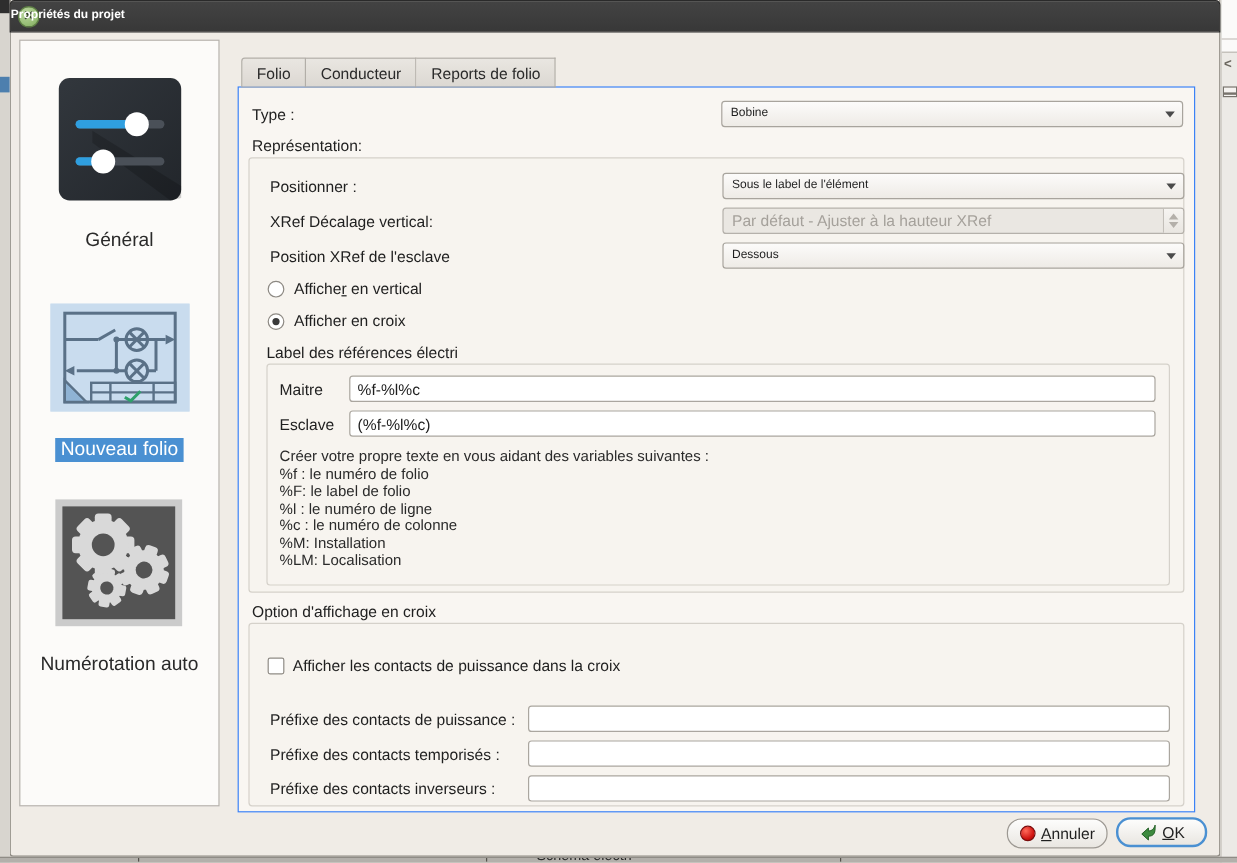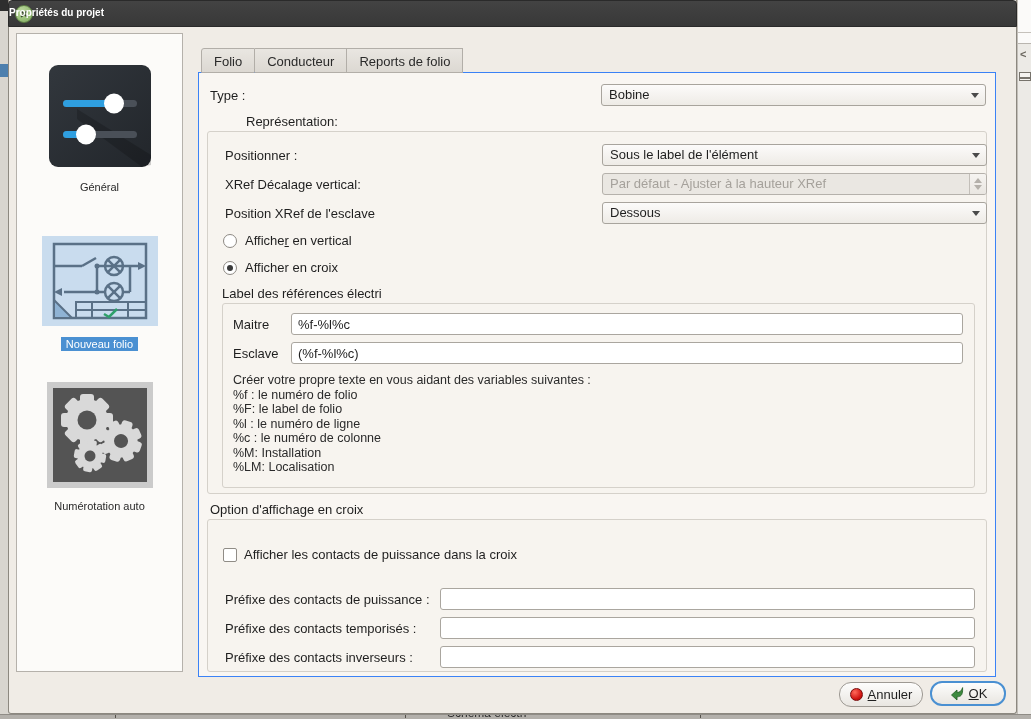--- a/index.html
+++ b/index.html
@@ -23,37 +23,37 @@
 
   
   .dialog { position:absolute; left:8px; top:0; width:1009px; height:714px; background:#f0ece6; border:1px solid #8c8880; border-top:none; border-radius:0 0 3px 3px; }
   .titlebar { position:absolute; left:-1px; top:0; width:1009px; height:27px; background:linear-gradient(#434343,#383838); border-radius:4px 4px 0 0; border:1px solid #2a2a2a; }
   .title-text { position:absolute; left:0; right:0; top:6px; color:#ffffff; font-weight:bold; font-size:10px; }
   .close-btn { position:absolute; left:6px; top:4px; width:18px; height:18px; border-radius:50%; background:radial-gradient(circle at 35% 30%, #bcd8a0, #98bf77 60%, #7ea55e); border:1px solid #5e7f45; color:#34402a; font-size:11px; font-weight:bold; line-height:16px; text-align:center; cursor:pointer; }
 
   
   .sidebar { position:absolute; left:7px; top:33px; width:167px; height:639px; background:#fcfbf9; border:1px solid #b5b1ab; display:flex; flex-direction:column; align-items:center; }
   .side-item { display:flex; flex-direction:column; align-items:center; }
-  .side-label { margin-top:11px; font-size:11px; color:#2a2a2a; padding:1px 5px; }
+  .side-label { margin-top:22px; font-size:16px; color:#2a2a2a; padding:1px 5px; }
   .side-label.selected { background:#4a90d2; color:#ffffff; }
   .icon-general { margin-top:29px; }
   .icon-folio { margin-top:42px; background:#c9dcee; padding:0; }
   .icon-gears { margin-top:31px; }
 
   
   .tabs { position:absolute; left:192px; top:48px; height:25px; display:flex; align-items:flex-end; z-index:3; }
   .tab { height:25px; padding:0 12px; line-height:25px; background:linear-gradient(#e9e6e1,#dcd8d2); border:1px solid #b2aea8; border-left-width:0; font-size:13px; color:#2a2a2a; cursor:pointer; }
   .tab:first-child { border-left-width:1px; border-top-left-radius:3px; }
   .tab.active { height:28px; line-height:28px; background:#f9f6f2; border:1px solid #b2aea8; border-bottom:1px solid #f9f6f2; border-radius:3px 3px 0 0; margin-bottom:-1px; }
 
   
   .pane { position:absolute; left:189px; top:72px; width:798px; height:605px; background:#f9f6f2; border:1px solid #3b82f6; z-index:2; }
   .label { color:#1f1f1f; font-size:13px; }
 
-  .combo { position:absolute; height:22px; background:linear-gradient(#fcfbfa,#eeebe6); border:1px solid #a8a49d; border-radius:3px; padding:0 20px 2px 7px; line-height:20px; font-size:13px; color:#1f1f1f; cursor:pointer; }
+  .combo { position:absolute; height:22px; background:linear-gradient(#fcfbfa,#eeebe6); border:1px solid #a8a49d; border-radius:3px; padding:0 20px 2px 7px; line-height:20px; font-size:10px; color:#1f1f1f; cursor:pointer; }
   .combo .arrow { position:absolute; right:6px; top:8px; width:0; height:0; border-left:4px solid transparent; border-right:4px solid transparent; border-top:5px solid #4a4a4a; }
   .spin-field { position:absolute; height:22px; background:#eae7e2; border:1px solid #b5b1ab; border-radius:3px; padding:0 22px 0 7px; line-height:20px; font-size:13px; color:#a5a19b; }
   .spin-btns { position:absolute; right:0; top:0; width:17px; height:20px; border-left:1px solid #c3bfb9; background:linear-gradient(#f6f4f1,#e9e6e1); border-radius:0 2px 2px 0; }
   .spin-btns .up, .spin-btns .dn { position:absolute; left:4px; width:0; height:0; border-left:4px solid transparent; border-right:4px solid transparent; }
   .spin-btns .up { top:4px; border-bottom:5px solid #b4b0aa; }
   .spin-btns .dn { bottom:4px; border-top:5px solid #b4b0aa; }
 
   .groupbox { position:absolute; background:#f7f4ef; border:1px solid #d5d1ca; border-radius:3px; }
   .innerbox { position:absolute; background:#f7f4ef; border:1px solid #d5d1ca; border-radius:3px; }
 
@@ -205,21 +205,21 @@
     </div>
 
     <div class="pane">
 
       <div class="label" style="position:absolute; left:11px; top:15px;">Type :</div>
       <div class="combo" style="left:402px; top:11px; width:385px;">
         <span>Bobine</span>
         <span class="arrow"></span>
       </div>
 
-      <div class="label" style="position:absolute; left:11px; top:41px;margin-left:36px;">Représentation:</div>
+      <div class="label" style="position:absolute; left:11px; top:41px;">Représentation:</div>
 
       <div class="groupbox" style="left:8px; top:58px; width:780px; height:363px;">
 
         <div class="label" style="position:absolute; left:17px; top:16px;">Positionner :</div>
         <div class="combo" style="left:394px; top:12px; width:385px;">
           <span>Sous le label de l'élément</span>
           <span class="arrow"></span>
         </div>
 
         <div class="label" style="position:absolute; left:17px; top:45px;">XRef Décalage vertical:</div>

